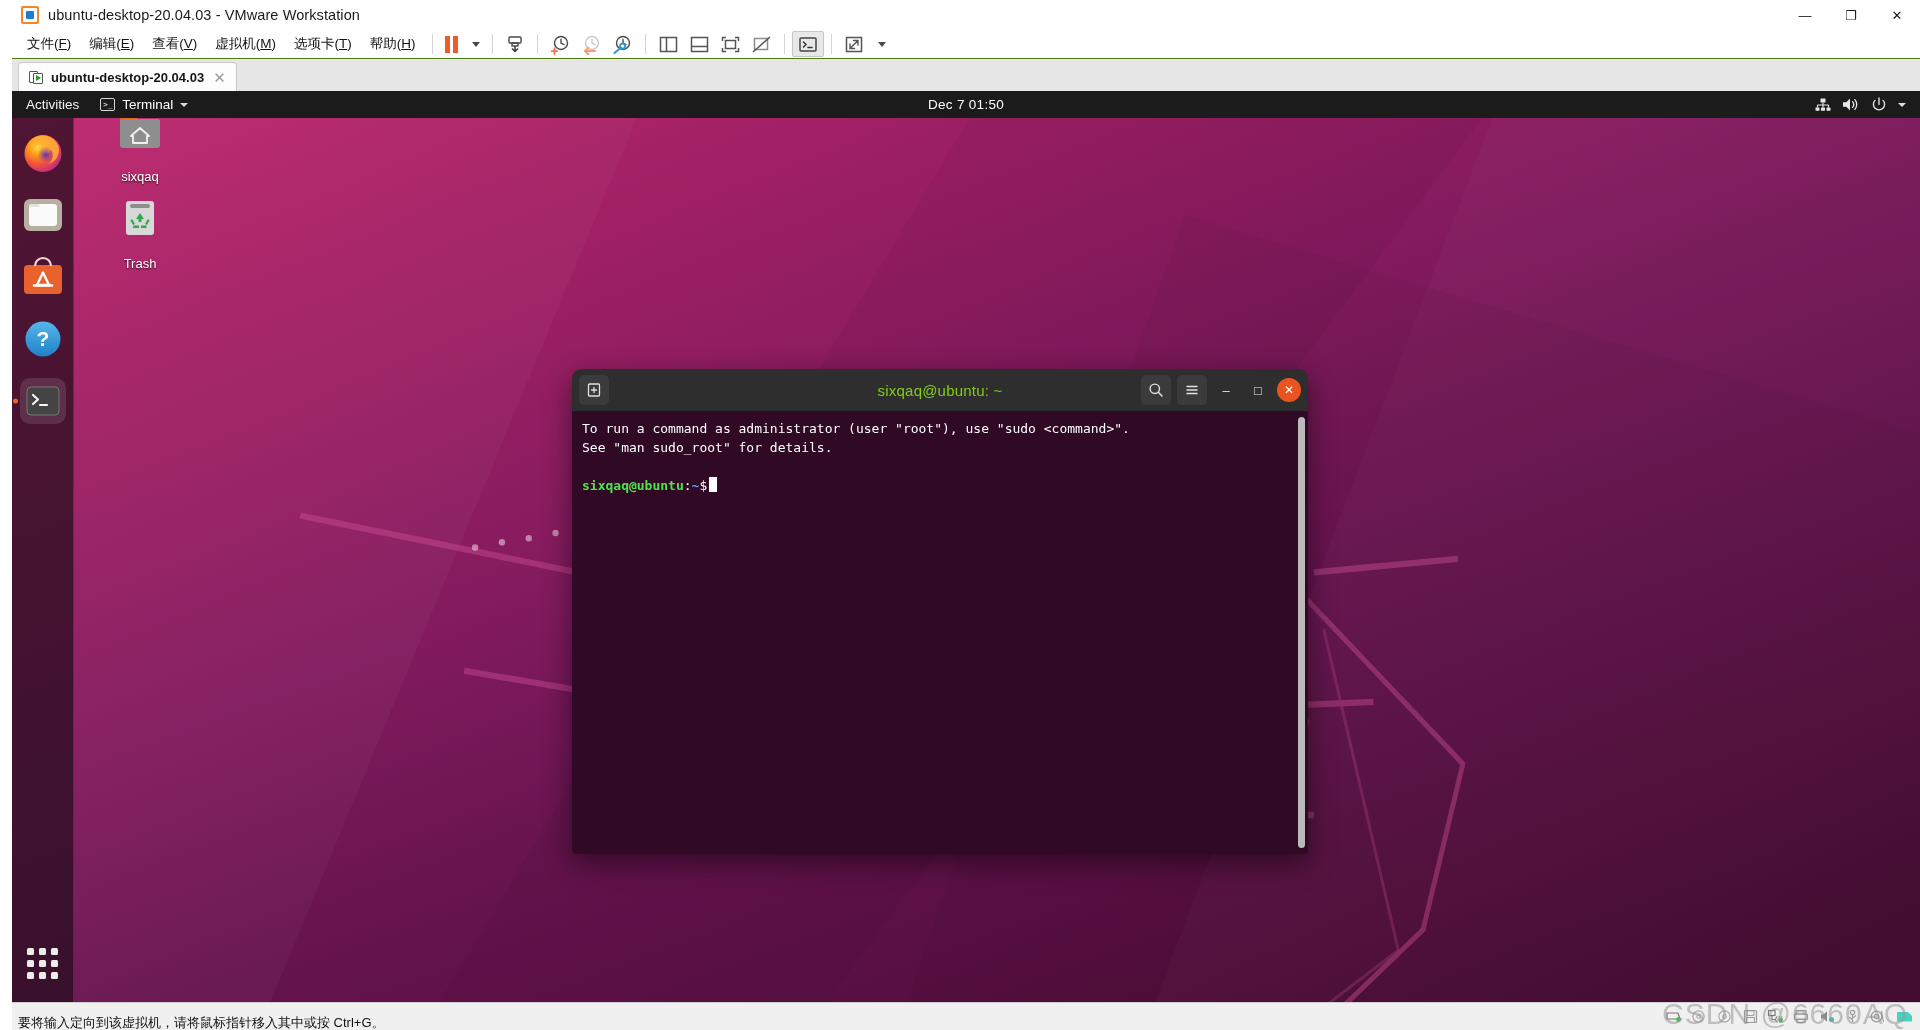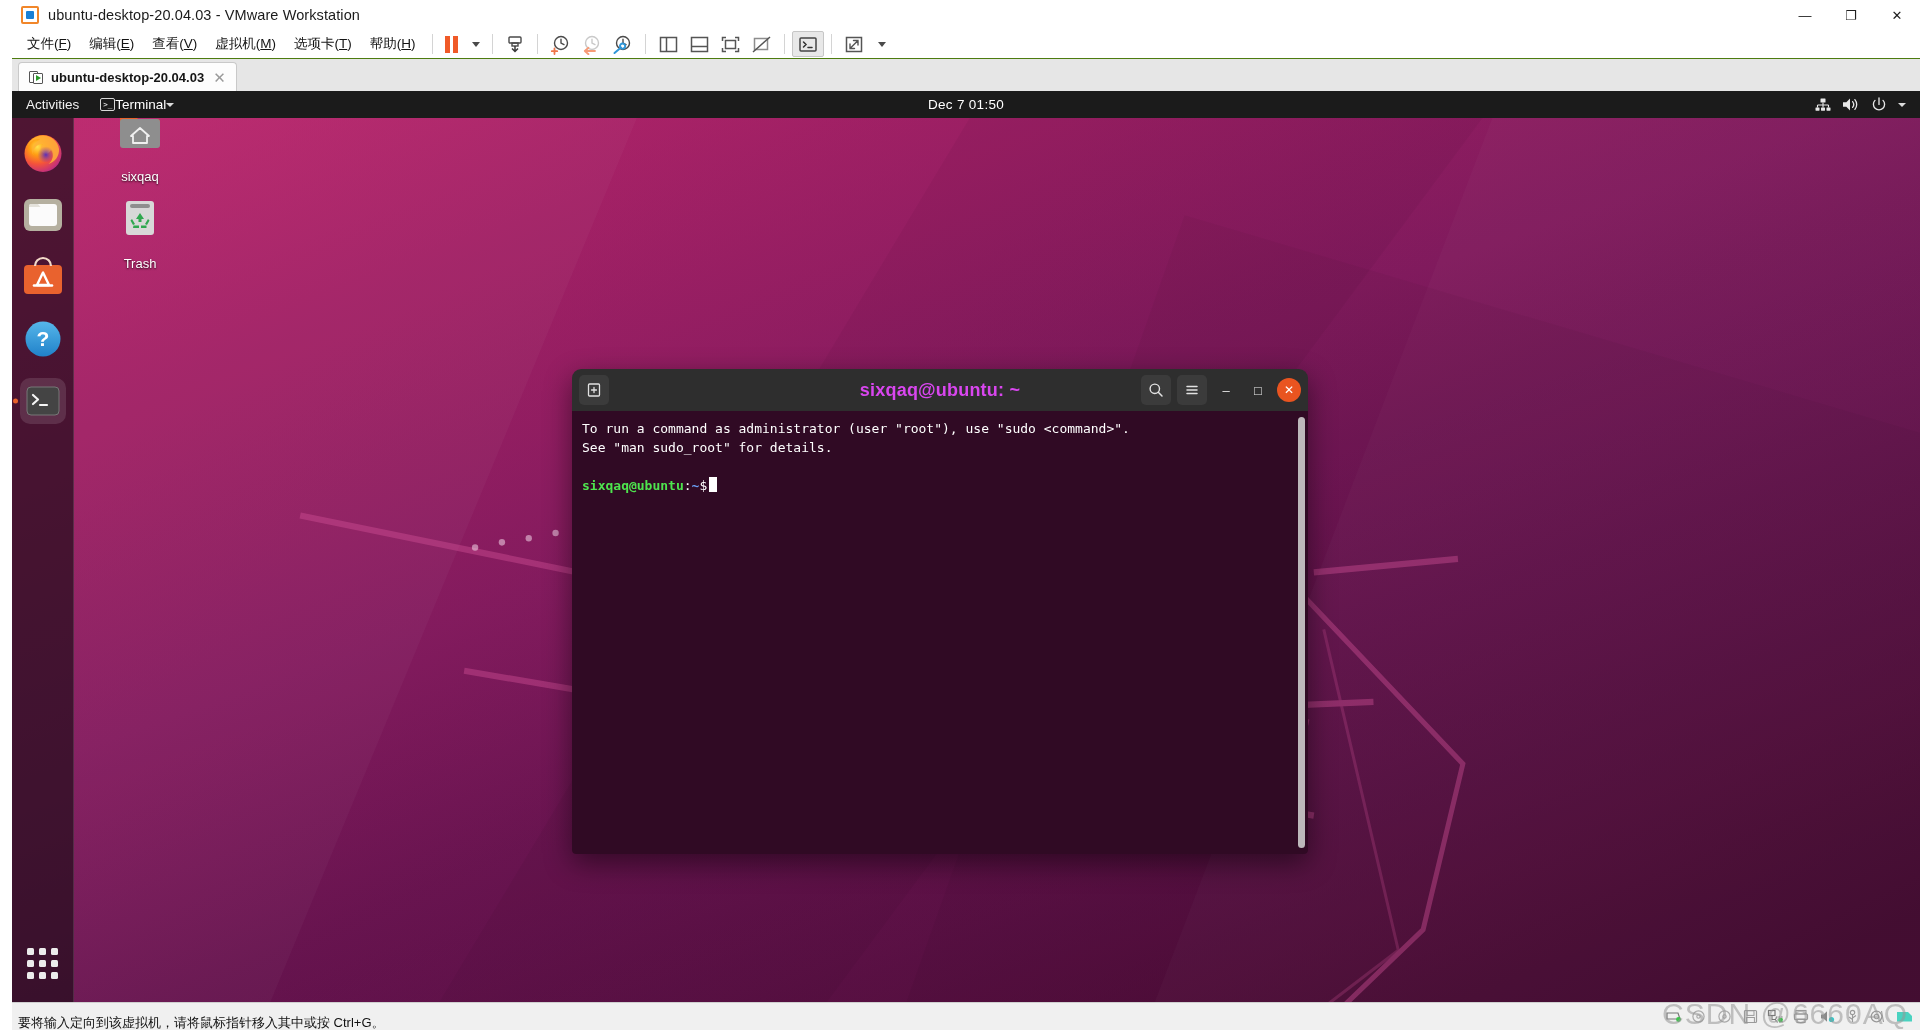--- a/index.html
+++ b/index.html
@@ -79,21 +79,21 @@
 
   .wallpaper { position:absolute; inset:0; overflow:hidden; }
   .wallpaper svg { display:block; width:100%; height:100%; }
 
   
   .gnome-topbar {
     position:absolute; left:0; top:0; width:100%; height:27px; background:#1b1b1b;
     display:flex; align-items:center; color:#ffffff; font-size:13.5px; z-index:20;
   }
   .gt-activities { padding:0 12px 0 14px; color:#f2f2f2; font-size:13.5px;}
-  .gt-appmenu { display:flex; align-items:center; padding:0 9px; height:27px; }
+  .gt-appmenu { display:flex; align-items:center; gap:7px; padding:0 9px; height:27px; }
   .term-mini-ic {
     width:15px;height:13px;border:1.4px solid #d8d8d8;border-radius:2px;position:relative;
     display:flex;align-items:center;justify-content:center;
   }
   .term-mini-ic::before{
     content:">_"; font-family:"DejaVu Sans Mono", monospace; font-size:7.5px; color:#e8e8e8; line-height:1;
   }
   .gt-caret { width:0;height:0;border-left:4px solid transparent;border-right:4px solid transparent;border-top:4.5px solid #dcdcdc;}
   .gt-clock {
     position:absolute; left:50%; transform:translateX(-50%); font-size:13.5px; color:#fff; letter-spacing:.3px;
@@ -140,21 +140,21 @@
   .term-header {
     height:42px; background:#2e2e2e; display:flex; align-items:center; position:relative;
     flex:0 0 42px; padding:0 7px;
   }
   .th-btn {
     width:30px;height:30px;border-radius:5px;background:#3b3b3b;
     display:flex;align-items:center;justify-content:center; color:#e6e6e6;
   }
   .th-title {
     position:absolute; left:50%; transform:translateX(-50%);
-    color:#d946ef; font-size:18px; font-weight:bold; letter-spacing:.2px;
+    color:#84cc16; font-size:15px; font-weight:normal; letter-spacing:.2px;
   }
   .th-right { margin-left:auto; display:flex; align-items:center; gap:6px; }
   .th-wbtn {
     width:26px;height:26px;border-radius:50%; display:flex;align-items:center;justify-content:center;
     color:#e6e6e6; font-size:13px;
   }
   .th-wbtn.close { background:#e95420; color:#fff; width:24px;height:24px; font-size:12px;}
 
   .term-body {
     flex:1 1 auto; background:#300a24; position:relative; overflow:hidden;

